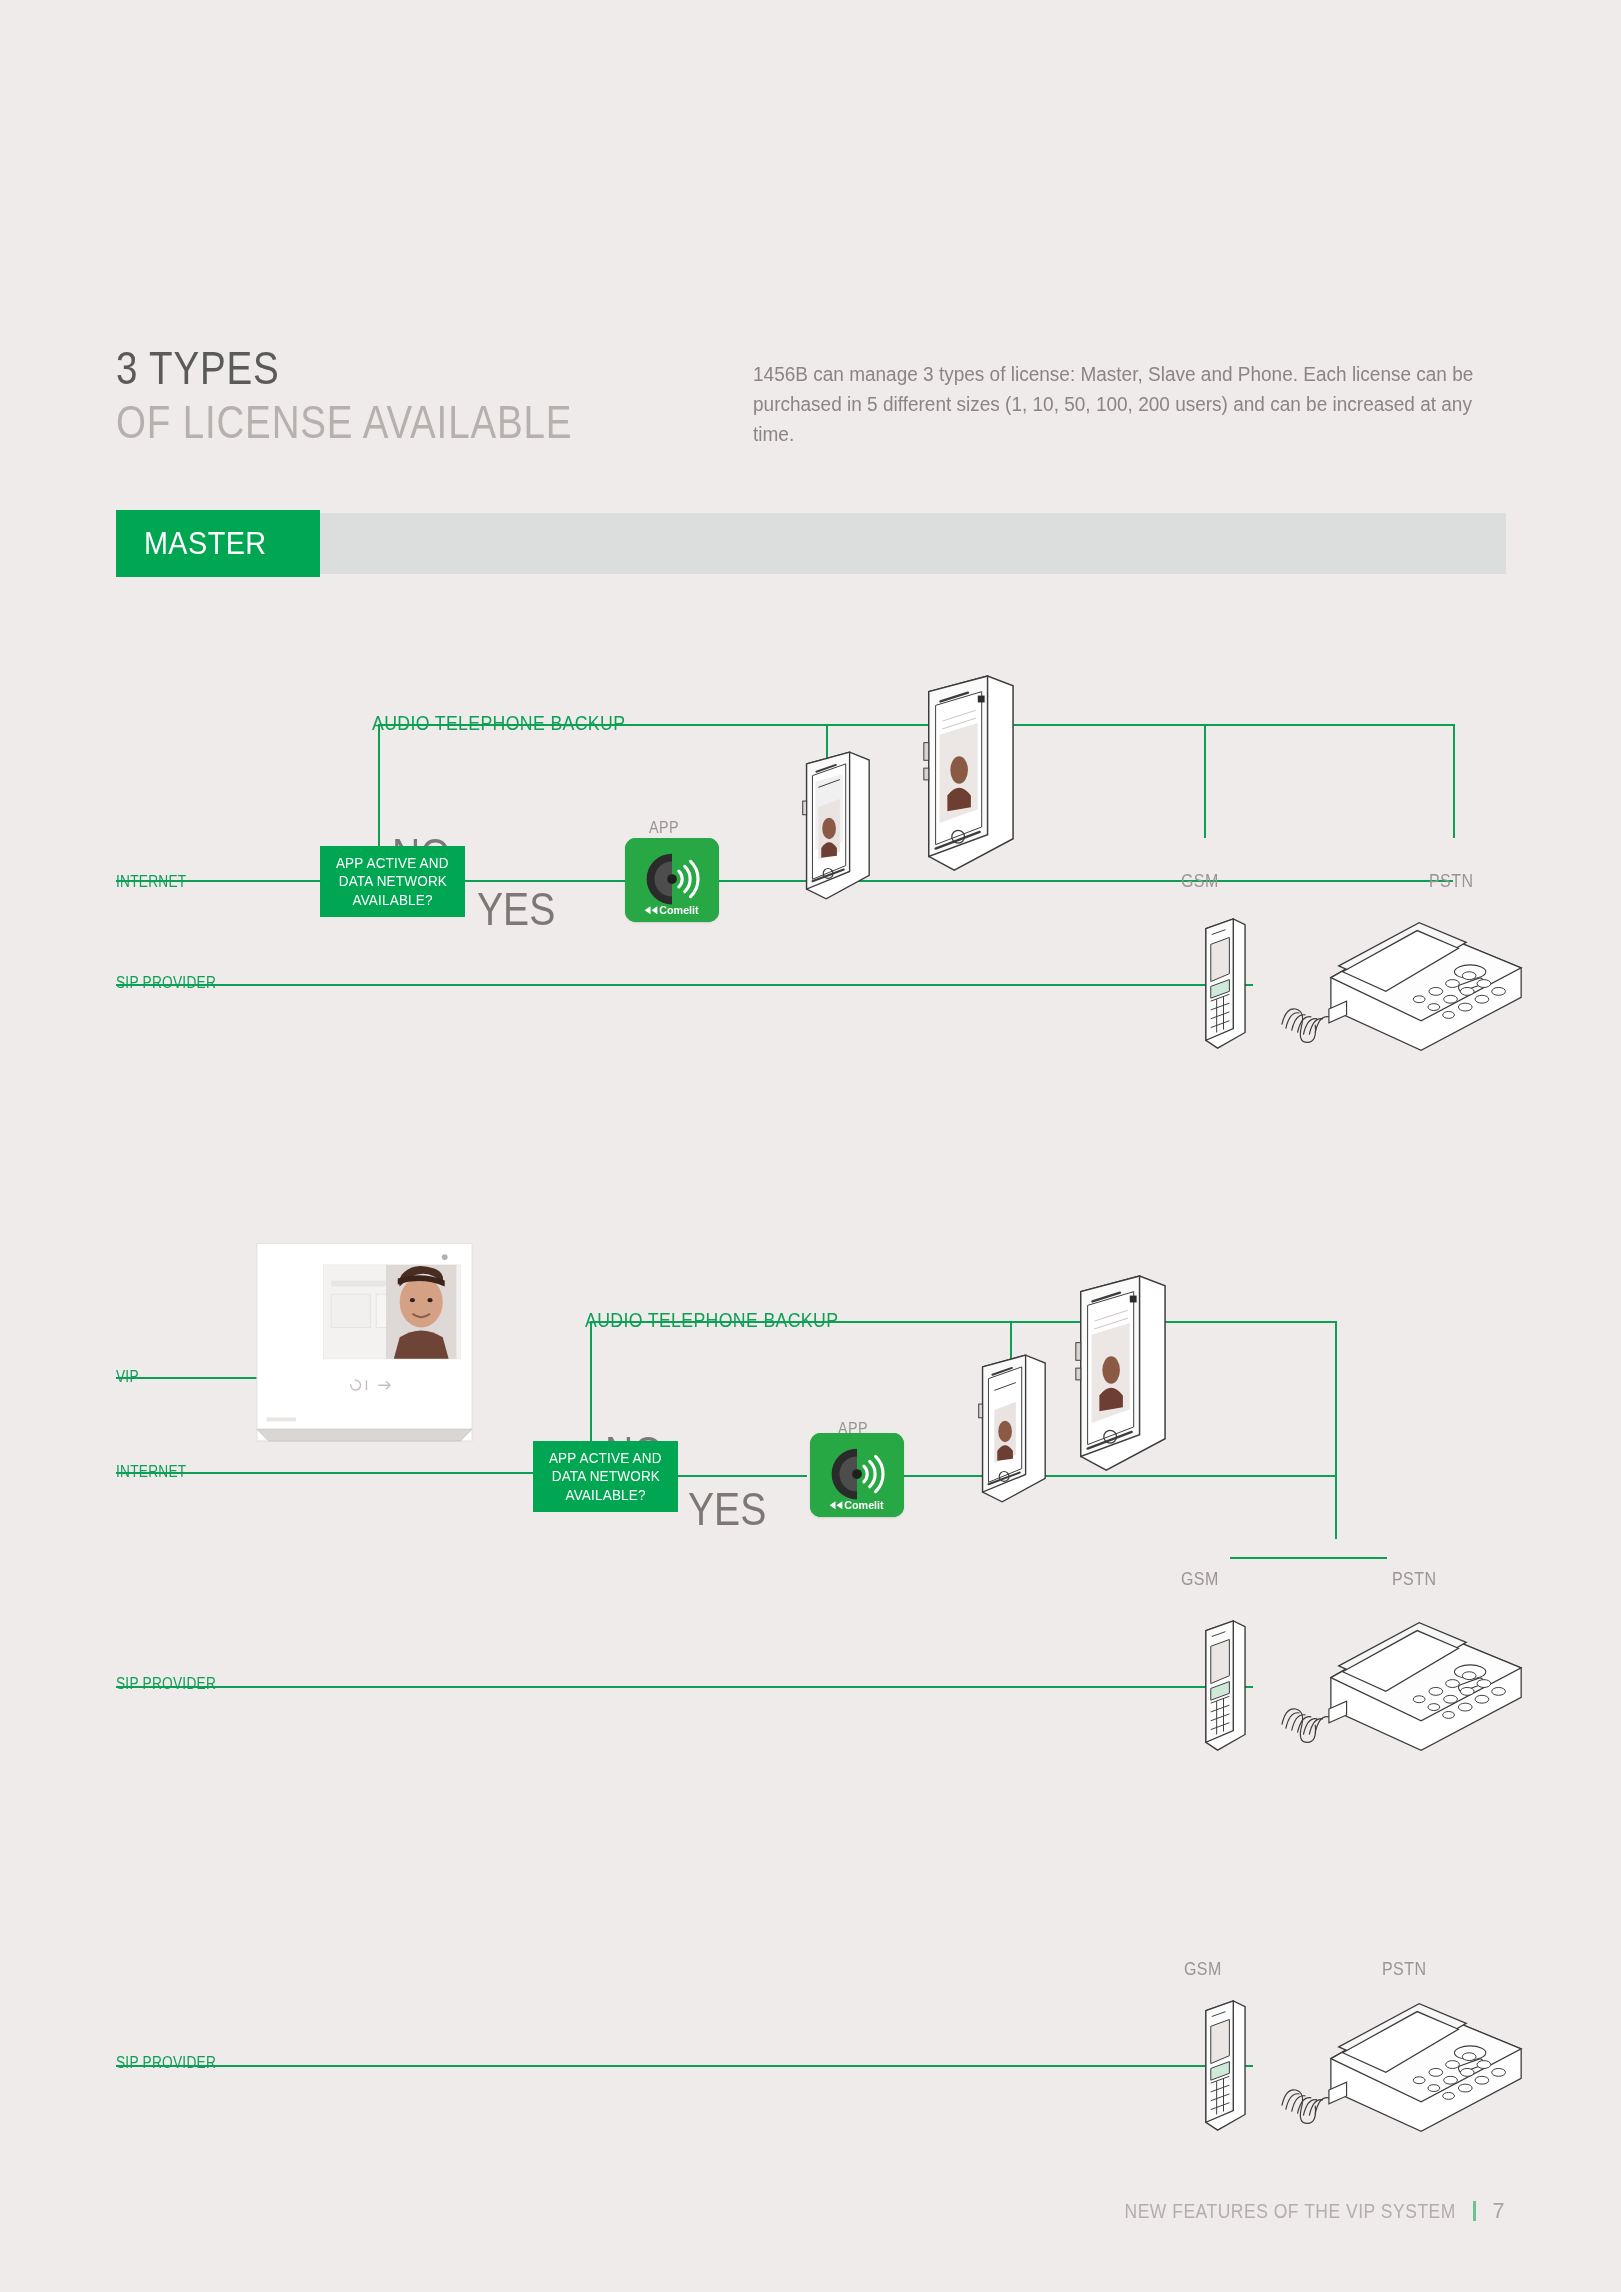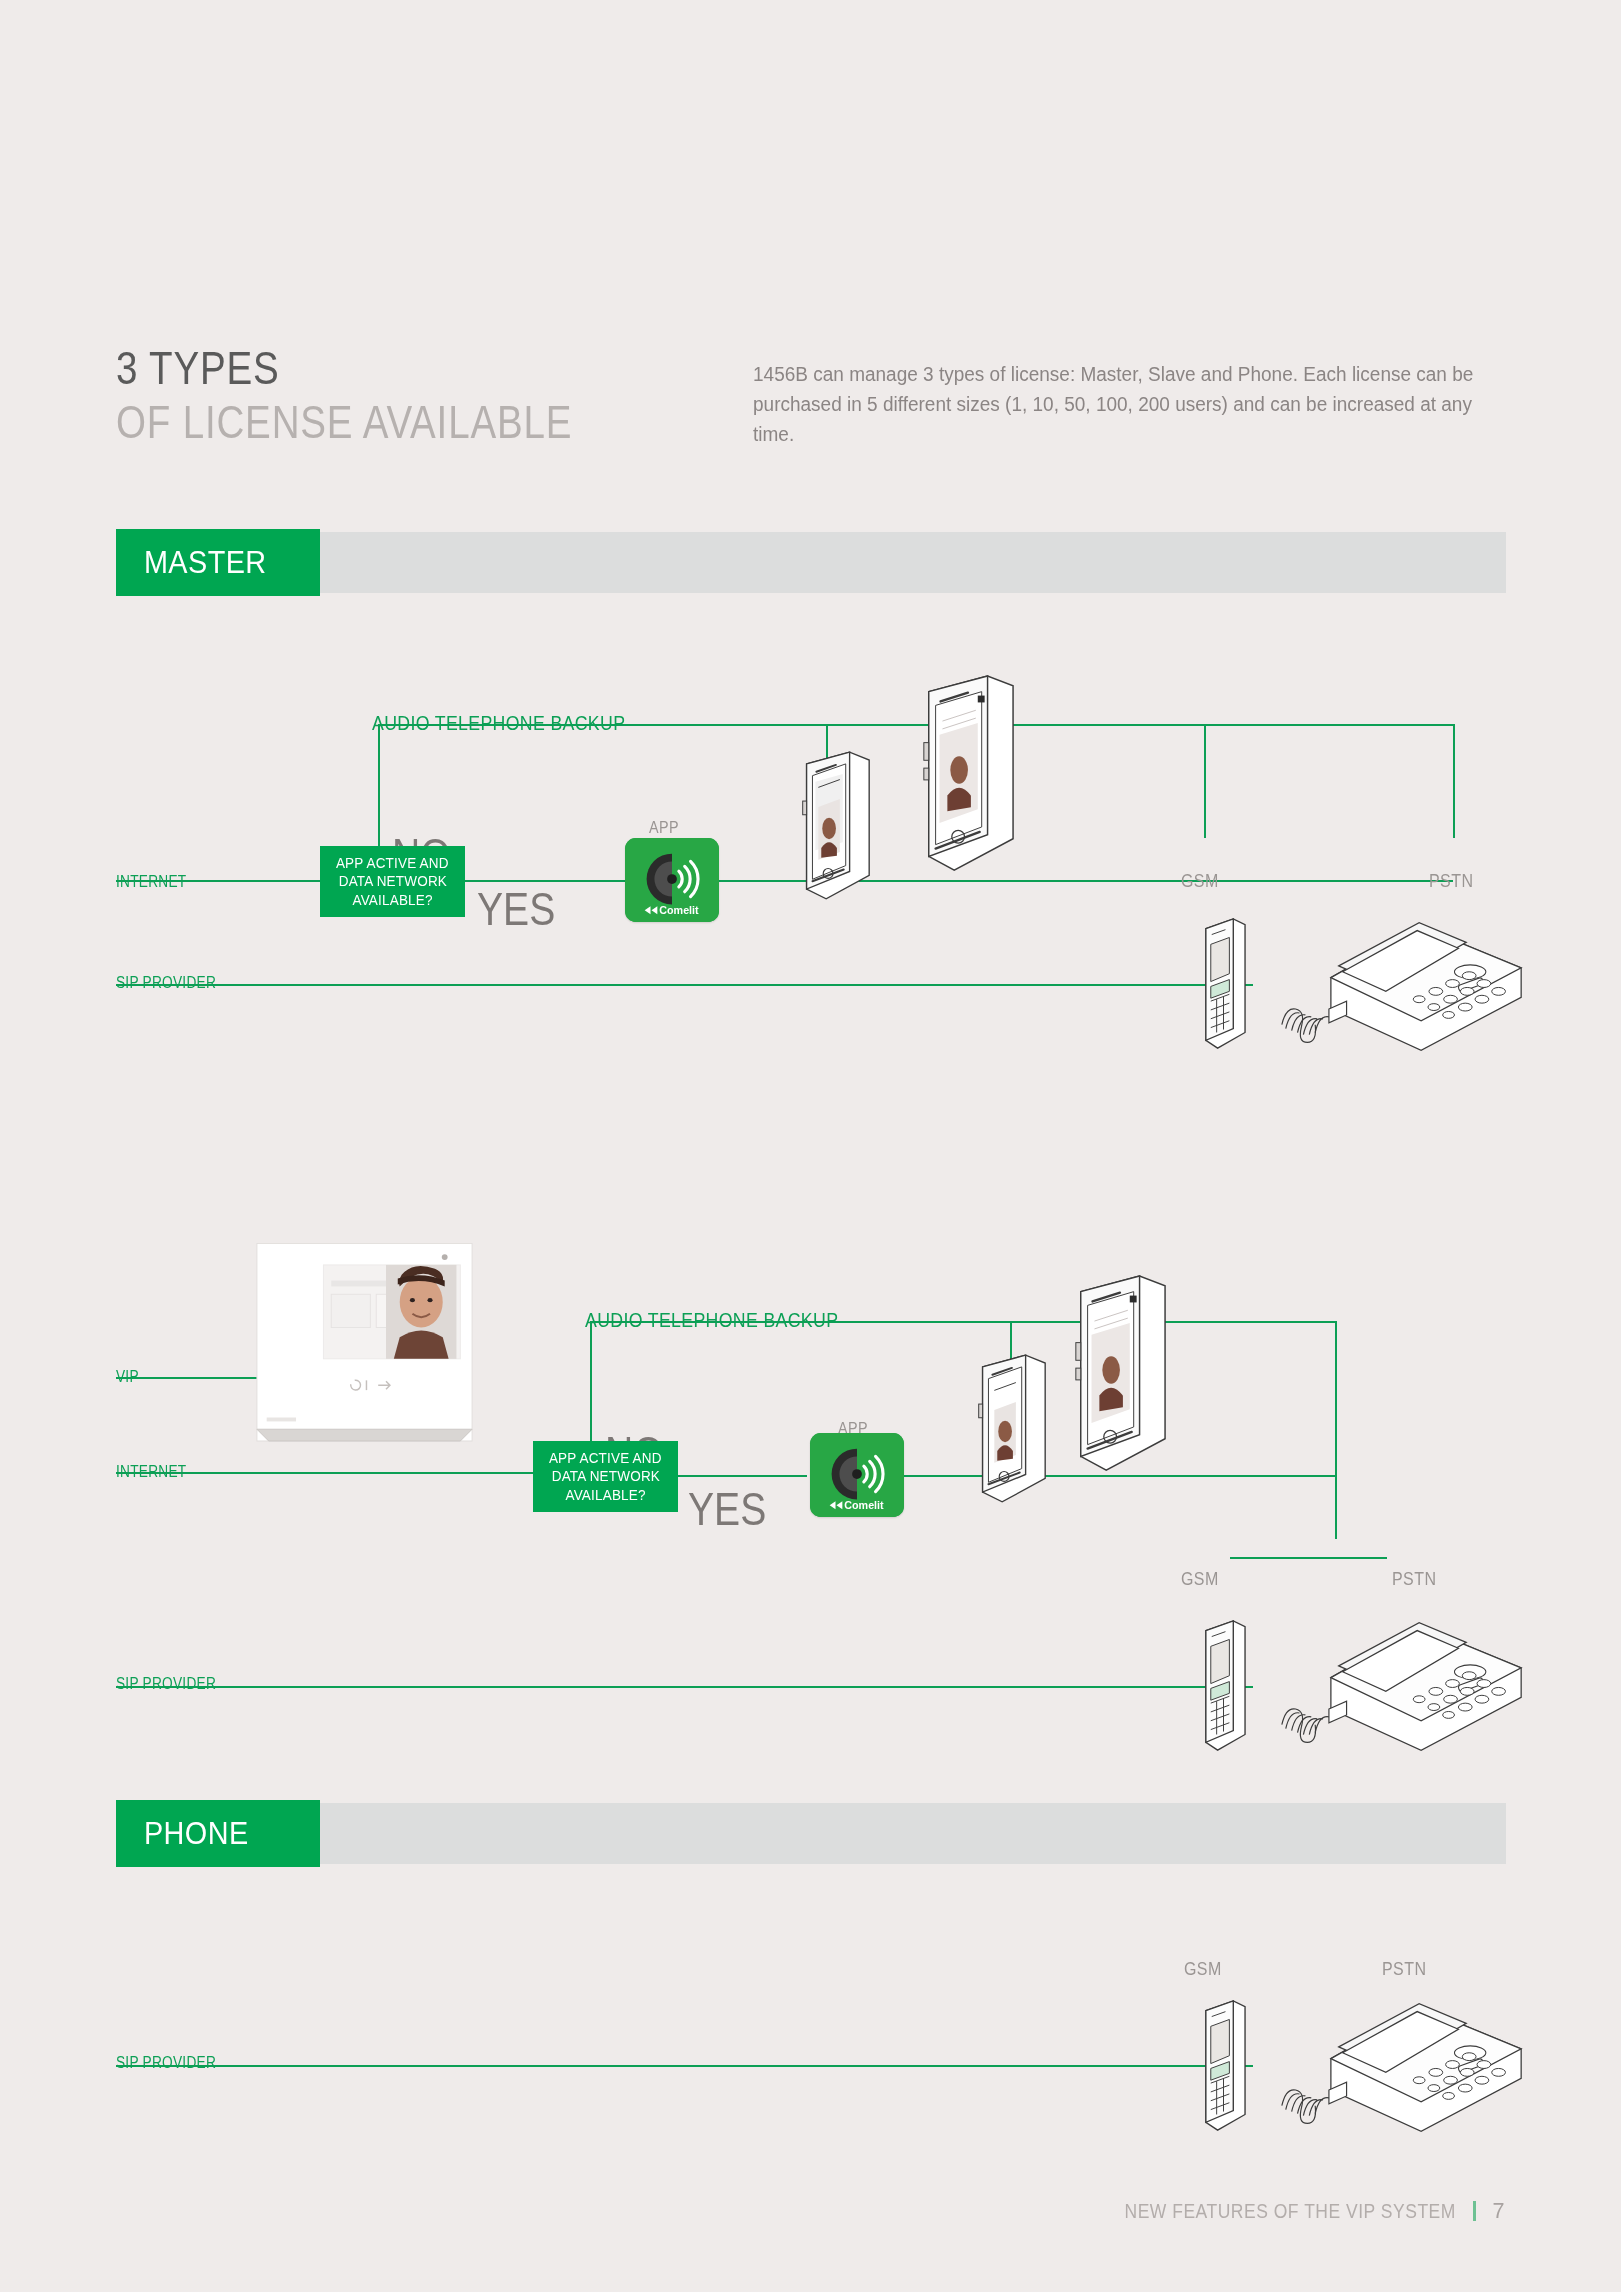--- a/index.html
+++ b/index.html
@@ -108,21 +108,21 @@
 <body>
 
 <div class="page">
 
   <div class="title-block">
     <div class="title-line1">3 TYPES</div>
     <div class="title-line2">OF LICENSE AVAILABLE</div>
   </div>
   <div class="intro">1456B can manage 3 types of license: Master, Slave and Phone. Each license can be purchased in 5 different sizes (1, 10, 50, 100, 200 users) and can be increased at any time.</div>
 
-  <div class="band" style="top:529px;width:1426px;">
+  <div class="band" style="top:510px;width:1426px;">
     <div class="band-grey" style="left:0;"></div>
     <div class="band-green"></div>
     <div class="band-label">MASTER</div>
   </div>
 
   <div class="lbl-backup" style="left:372px;top:711px;">AUDIO TELEPHONE BACKUP</div>
 
   <div class="ln ln-h" style="left:378px;top:724px;width:1076px;"></div>
 
   <div class="ln ln-v" style="left:378px;top:724px;height:123px;"></div>
@@ -425,25 +425,20 @@
         <ellipse cx="178" cy="110" rx="6" ry="3.5"></ellipse>
       </g>
       <g stroke="#3c3c3c" stroke-width="1.2" fill="none">
         <path d="M8 120 q4 -18 14 -16 q10 2 6 18 q-4 16 6 16 q10 0 8 -18"></path>
         <path d="M12 124 q4 -18 14 -16 M18 126 q4 -18 14 -16 M24 128 q4 -18 14 -16 M30 130 q4 -18 14 -16 M36 130 q4 -18 14 -16 M42 128 q4 -18 14 -16"></path>
       </g>
       <path d="M56 104 L74 96 L74 110 L56 118 Z" fill="#ffffff" stroke="#3c3c3c" stroke-width="1.2"></path>
     </svg>
   </div>
 
-  <div class="band" style="top:1800px;width:1390px;">
-    <div class="band-grey" style="left:0;"></div>
-    <div class="band-green"></div>
-    <div class="band-label">PHONE</div>
-  </div>
 
   <div class="lbl-grey" style="left:1184px;top:1958px;">GSM</div>
   <div class="lbl-grey" style="left:1382px;top:1958px;">PSTN</div>
 
   <div class="lbl-green" style="left:116px;top:2053px;">SIP PROVIDER</div>
   <div class="ln ln-h" style="left:116px;top:2065px;width:1137px;"></div>
 
   <div class="device" style="left:1194px;top:1995px;">
     <svg width="59" height="142" viewBox="0 0 60 145">
       <g fill="#ffffff" stroke="#3c3c3c" stroke-width="1.4">

